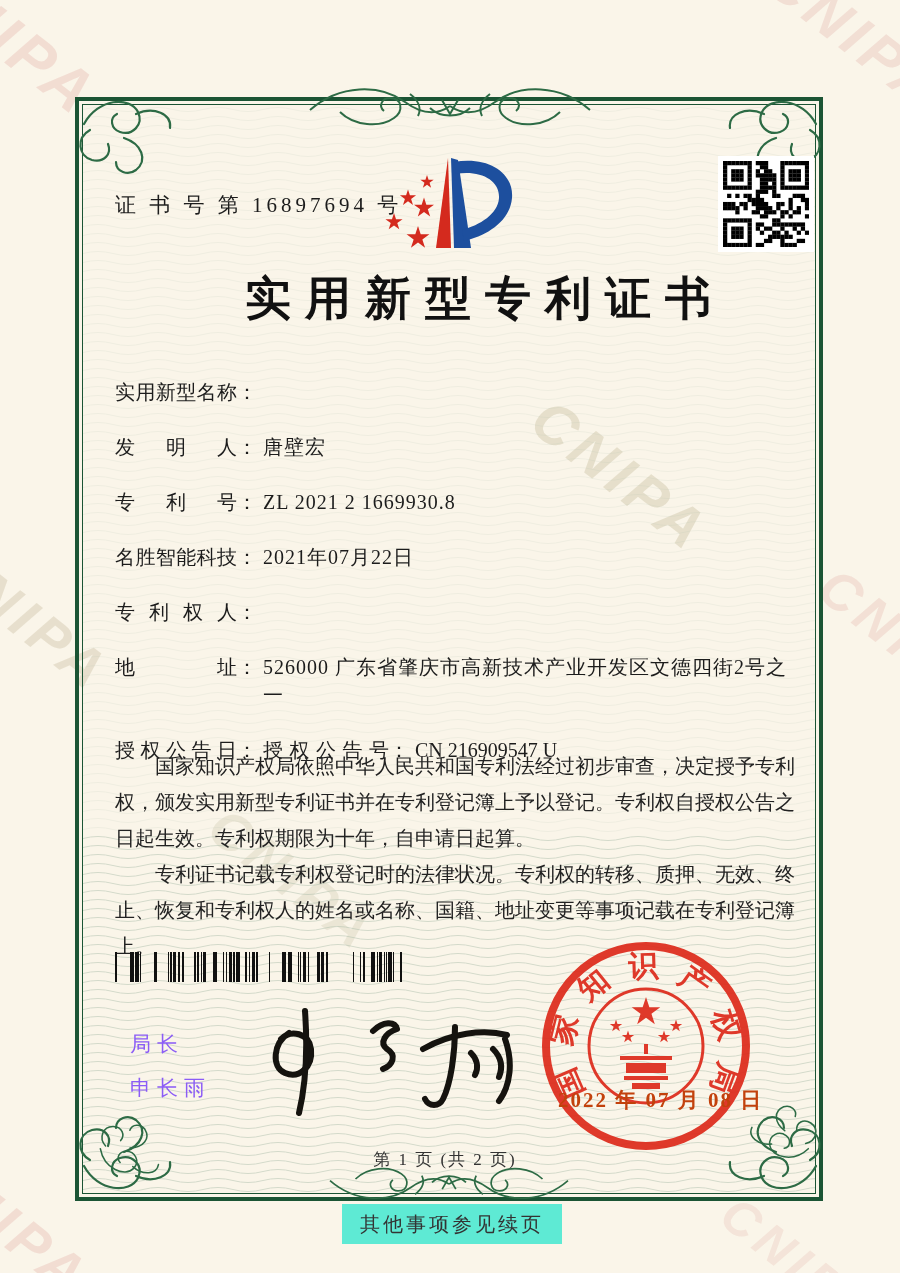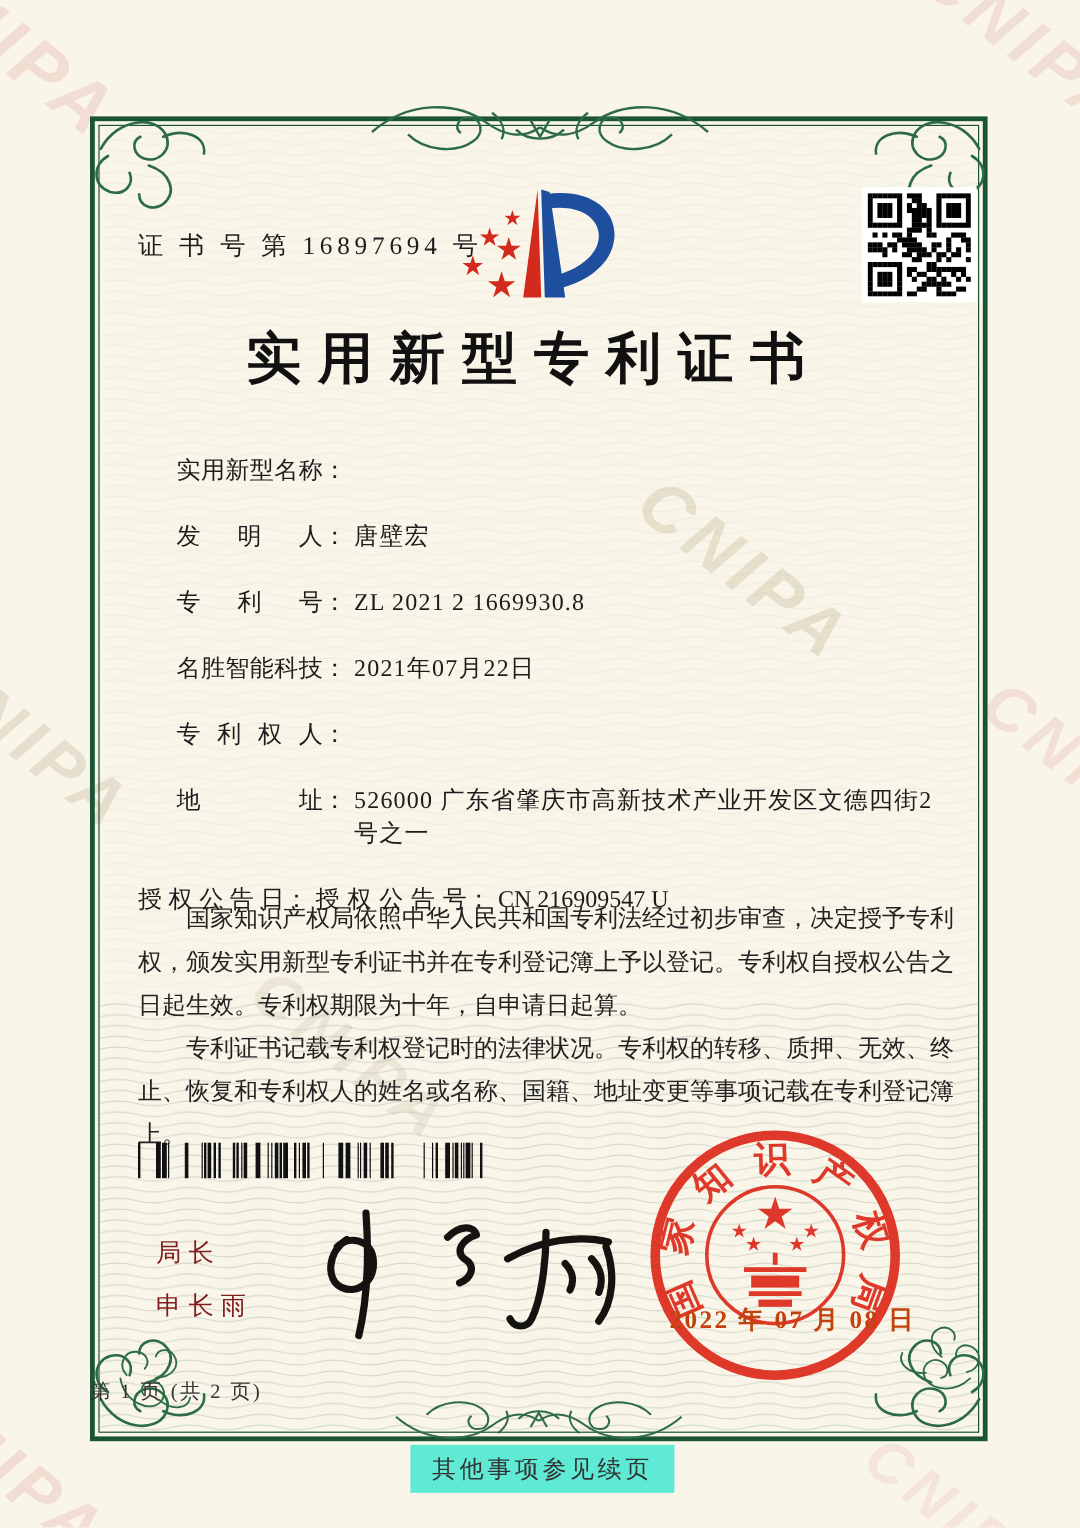--- a/index.html
+++ b/index.html
@@ -25,25 +25,25 @@
   .frame-inner{
     position:absolute;left:3px;top:3px;right:3px;bottom:3px;
     border:1.5px solid #1b5434;
   }
   
   .cert-no{
     position:absolute;left:115px;top:146px;font-size:21px;letter-spacing:4px;margin-top:45px;
   }
   .title{
     position:absolute;left:75px;top:268px;width:740px;text-align:center;
-    font-size:46px;font-weight:bold;letter-spacing:14px;color:#111;
+    font-size:46px;font-weight:bold;letter-spacing:14px;color:#111;padding-left:40px;
   }
   
   .fields{position:absolute;left:115px;top:378px;width:682px;font-size:20px;}
-  .frow{display:flex;align-items:flex-start;line-height:28px;margin-bottom:27px;margin-left:32px;}
+  .frow{display:flex;align-items:flex-start;line-height:28px;margin-bottom:27px;}
   .flabel{
     display:inline-block;width:122px;flex:none;
     text-align:justify;text-align-last:justify;
   }
   .fcolon{flex:none;margin-right:6px;}
   .fvalue{flex:1;letter-spacing:1px;}
   .grantrow{display:flex;line-height:28px;}
   .flabel2{
     display:inline-block;width:126px;flex:none;
     text-align:justify;text-align-last:justify;
@@ -52,24 +52,24 @@
   
   .bodytext{
     position:absolute;left:115px;top:748px;width:680px;
     font-size:20px;line-height:36px;text-align:justify;color:#222;
   }
   .bodytext p{margin:0;text-indent:2em;}
   
   .officer{
     position:absolute;left:130px;
     font-family:"Liberation Sans","DejaVu Sans",sans-serif;
-    font-size:21px;letter-spacing:6px;color:#7f1d1d;
+    font-size:21px;letter-spacing:6px;color:#8b5cf6;
   }
   .pagefoot{
-    position:absolute;left:75px;top:1148px;width:740px;
+    position:absolute;left:75px;top:1148px;width:740px;text-align:center;
     font-size:17px;letter-spacing:2px;color:#333;
   }
   .contnote{
     position:absolute;left:342px;top:1204px;width:220px;height:40px;
     background:#5eead4;display:flex;align-items:center;justify-content:center;
     font-size:20px;letter-spacing:3px;color:#333;
   }
   .sealdate{
     position:absolute;left:558px;top:1086px;font-size:21px;font-weight:bold;
     letter-spacing:2px;color:#c2410c;z-index:6;

